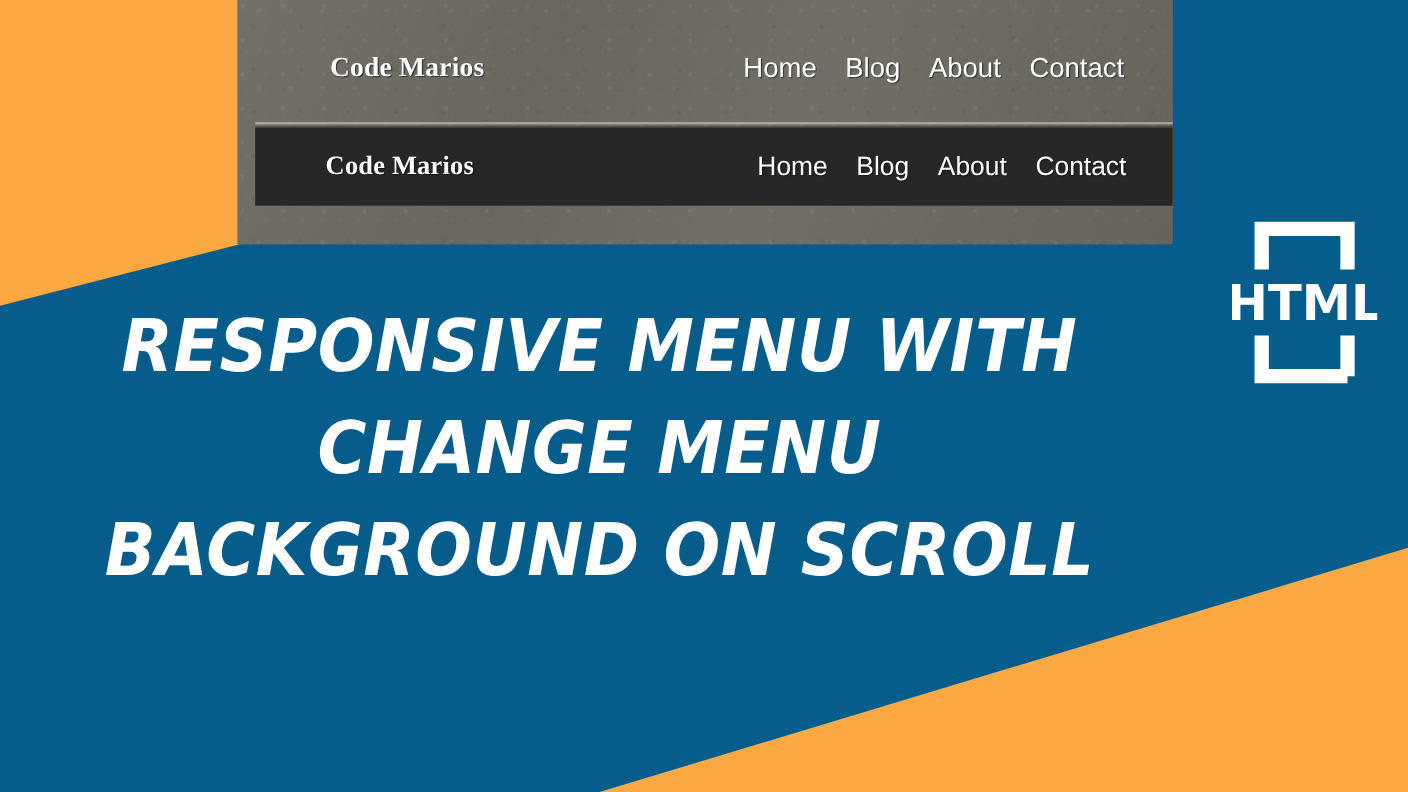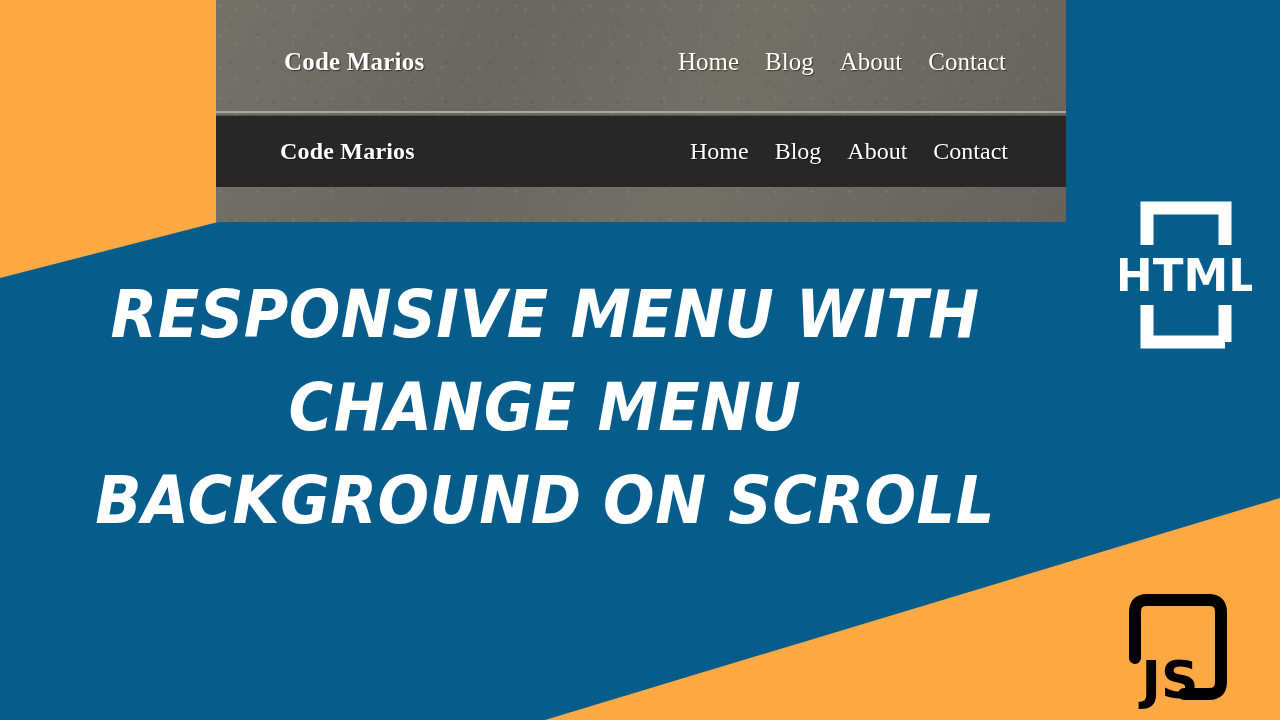--- a/index.html
+++ b/index.html
@@ -25,21 +25,21 @@
       radial-gradient(circle at 67% 28%, rgba(255,255,255,.045) 0 2px, transparent 2px),
       radial-gradient(circle at 82% 74%, rgba(0,0,0,.045) 0 2px, transparent 2px),
       radial-gradient(circle at 50% 50%, rgba(255,255,255,.03) 0 1px, transparent 1px),
       linear-gradient(115deg,#747169 0%,#6a6760 32%,#726f67 58%,#66635c 100%);
     background-size:37px 31px,43px 39px,29px 35px,51px 47px,17px 19px,100% 100%;
     overflow:hidden;
     box-shadow:0 0 0 0 rgba(0,0,0,0);
   }
 
   .bar{
-    position:absolute;left:0;width:850px;
+    position:absolute;left:16px;width:850px;
     display:flex;align-items:center;
     box-sizing:border-box;
   }
   .bar-light{
     top:13px;height:100px;
     background:transparent;
     border-bottom:2px solid #a9a7a1;
   }
   .bar-dark{
     top:115px;height:72px;
@@ -54,21 +54,21 @@
     color:#ffffff;
     letter-spacing:.2px;
     white-space:nowrap;
     text-shadow:1px 1px 1px rgba(0,0,0,.55);
   }
   .bar-light .brand{left:68px;font-size:25px;}
   .bar-dark  .brand{left:64px;font-size:24px;}
 
   .nav{
     position:absolute;display:flex;align-items:center;
-    font-family:Liberation Serif, serif;
+    font-family:Liberation Sans, sans-serif;
     color:#ffffff;white-space:nowrap;text-align:right;
   }
   .bar-light .nav{right:60px;font-size:25px;gap:26px;}
   .bar-dark  .nav{right:58px;font-size:24px;gap:26px;}
   .nav a{color:#ffffff;text-decoration:none;text-shadow:1px 1px 1px rgba(0,0,0,.5);}
 
   
   .headline{
     position:absolute;left:0;top:268px;width:1090px;
     text-align:center;
@@ -149,20 +149,14 @@
       <g fill="none" stroke="#ffffff" stroke-width="13">
         <polyline points="27,45 27,8 105,8 105,45"></polyline>
         <polyline points="27,105 27,142 105,142 105,142"></polyline>
         <polyline points="105,105 105,142"></polyline>
       </g>
       <text class="badge-label" x="66" y="91" text-anchor="middle" font-size="45" fill="#ffffff" font-family="DejaVu Sans, Liberation Sans, sans-serif" font-weight="bold">HTML</text>
     </svg>
   </div>
 
 
-  <div class="badge" id="badge-js">
-    <svg width="130" height="130" viewBox="0 0 130 130" xmlns="http://www.w3.org/2000/svg">
-      <path d="M23,72 L23,26 Q23,14 35,14 L97,14 Q109,14 109,26 L109,96 Q109,108 97,108 L72,108" fill="none" stroke="#000000" stroke-width="12" stroke-linecap="round"></path>
-      <text class="badge-label" x="58" y="112" text-anchor="middle" font-size="52" fill="#000000" font-family="DejaVu Sans, Liberation Sans, sans-serif" font-weight="bold">JS</text>
-    </svg>
-  </div>
 
 </div>
 
 </body></html>

